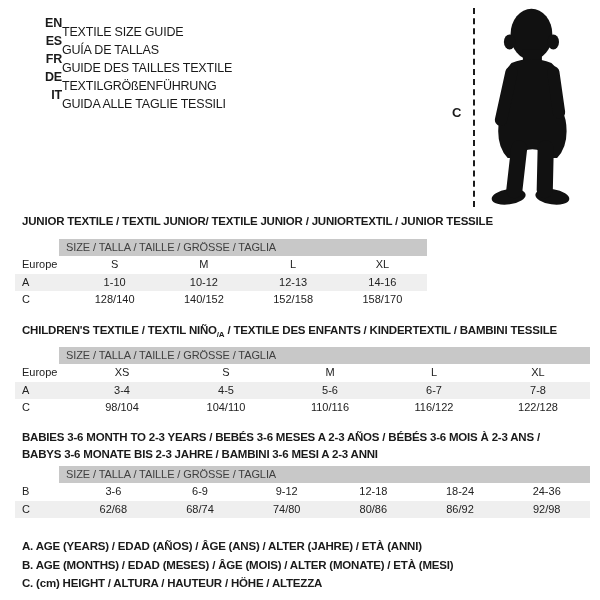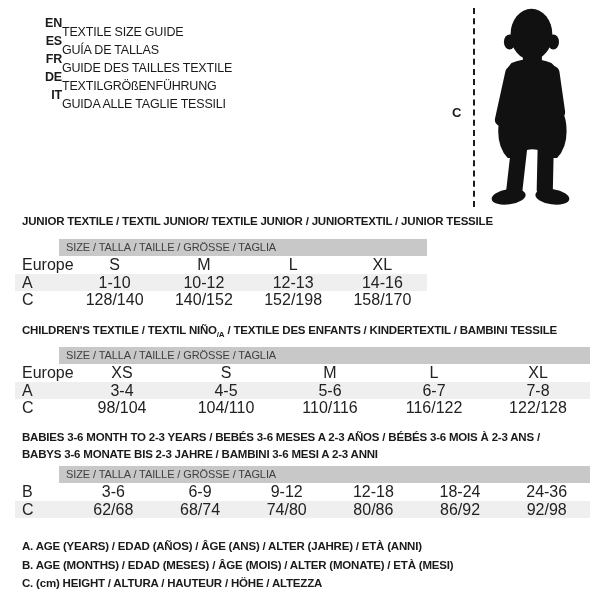--- a/index.html
+++ b/index.html
@@ -37,21 +37,21 @@
     position: absolute; left: 22px;
     font-weight: 700; font-size: 11.5px; letter-spacing: -0.2px;
     white-space: nowrap;
   }
   .section-title sub { font-size: 8px; }
   .size-table { position: absolute; left: 15px; }
   .size-bar {
     height: 17px; line-height: 17px; background: #c8c8c8; color: #3f3f3f;
     font-size: 11px; padding-left: 7px; letter-spacing: -0.1px; margin-left: 44px;
   }
-  .trow { display: flex; height: 17.5px; line-height: 17.5px; font-size: 16px; }
+  .trow { display: flex; height: 17.5px; line-height: 17.5px; font-size: 11px; }
   .trow.shaded { background: #efefef; }
   .tlabel { width: 55px; padding-left: 7px; color: #222; }
   .tcell { flex: 1; text-align: center; color: #222; }
 
   
   .footnotes { position: absolute; left: 22px; top: 537px; }
   .footnote {
     font-weight: 700; font-size: 11.5px; letter-spacing: -0.2px;
     height: 18.5px; line-height: 18.5px; white-space: nowrap;
   }
@@ -128,21 +128,21 @@
         <div class="tlabel">A</div>
         <div class="tcell">1-10</div>
         <div class="tcell">10-12</div>
         <div class="tcell">12-13</div>
         <div class="tcell">14-16</div>
       </div>
       <div class="trow">
         <div class="tlabel">C</div>
         <div class="tcell">128/140</div>
         <div class="tcell">140/152</div>
-        <div class="tcell">152/198</div>
+        <div class="tcell">152/158</div>
         <div class="tcell">158/170</div>
       </div>
     </div>
 
   <div class="section-title" id="title-children"><span>CHILDREN'S TEXTILE / TEXTIL NIÑO</span><sub>/A</sub><span> / TEXTILE DES ENFANTS / KINDERTEXTIL / BAMBINI TESSILE</span></div>
   <div class="size-table" id="table-children">
     <div class="size-bar">SIZE / TALLA / TAILLE / GRÖSSE / TAGLIA</div>
   <div class="trow">
         <div class="tlabel">Europe</div>
         <div class="tcell">XS</div>

